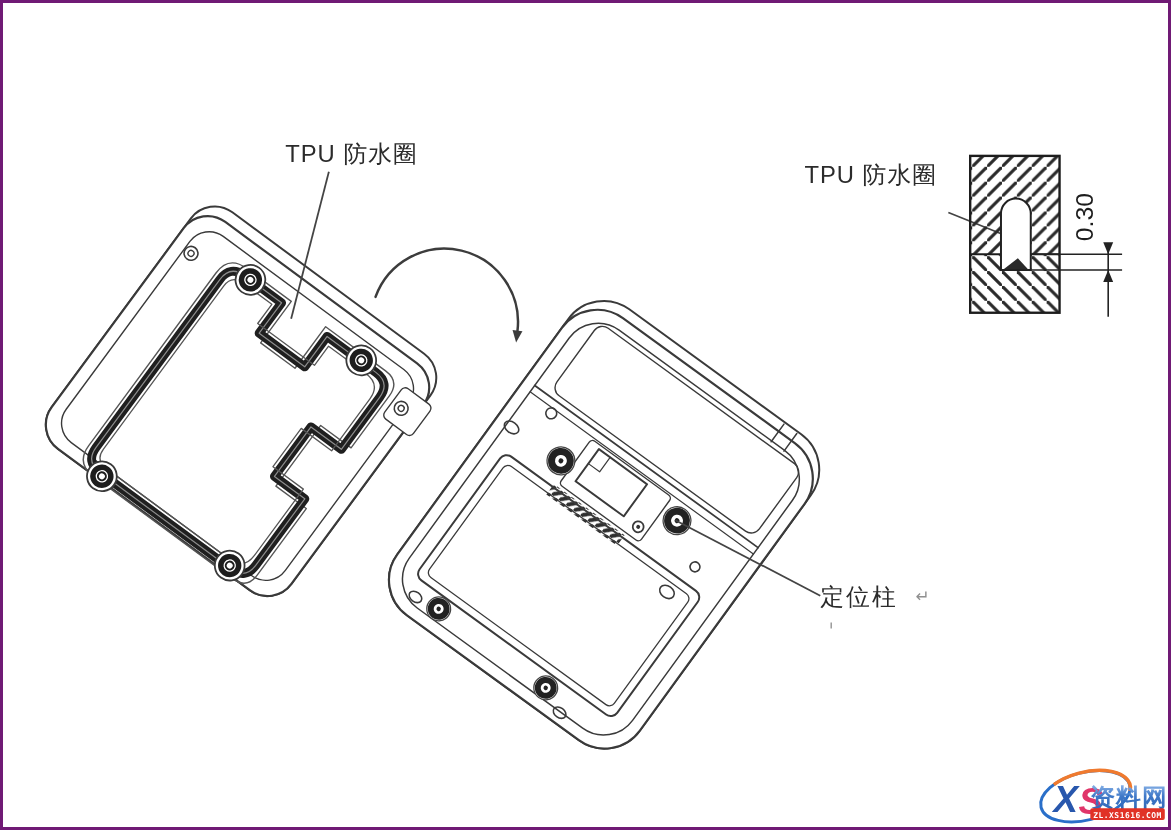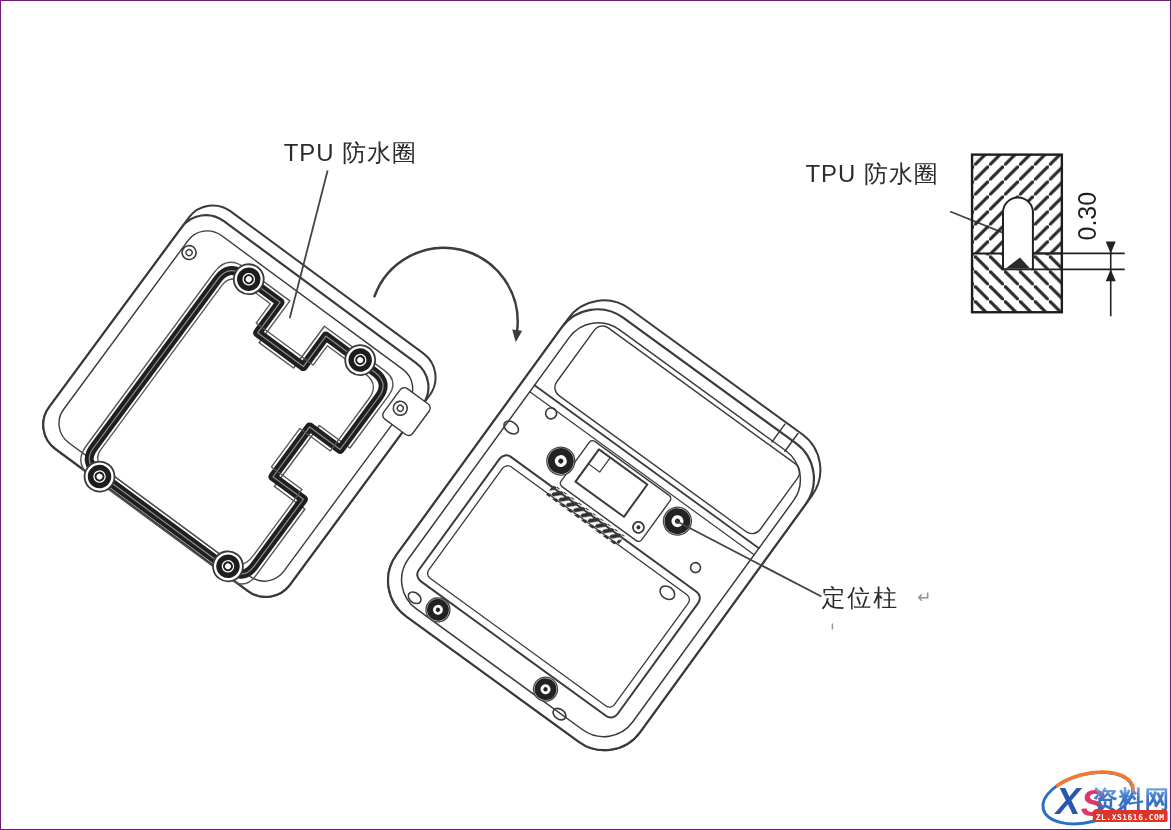--- a/index.html
+++ b/index.html
@@ -1,18 +1,18 @@
 <!DOCTYPE html>
 <html><head>
 <meta charset="utf-8">
 <style>
   html,body{margin:0;padding:0;background:#ffffff;}
   .frame{
     width:1171px;height:830px;box-sizing:border-box;
-    border:1px solid #701a75;background:#ffffff;position:relative;overflow:hidden;
+    border:3px solid #701a75;background:#ffffff;position:relative;overflow:hidden;
     font-family:"Liberation Sans", sans-serif;
   }
   svg{position:absolute;left:0;top:0;width:100%;height:100%;}
   text{font-family:"Liberation Sans", sans-serif;}
   .cjk-label{font-size:24px;fill:#2b2b2b;letter-spacing:1px;}
   .dim-text{font-size:25px;fill:#1d1d1d;}
   .mono{font-family:"DejaVu Sans Mono", monospace;}
 </style>
 </head>
 <body>

